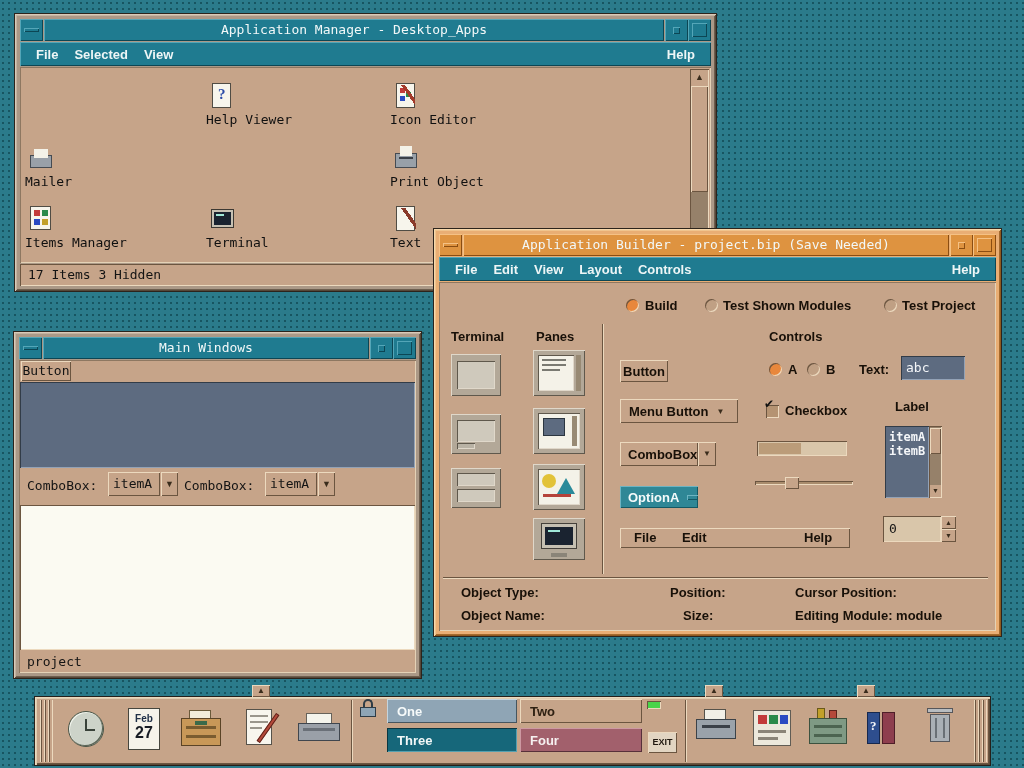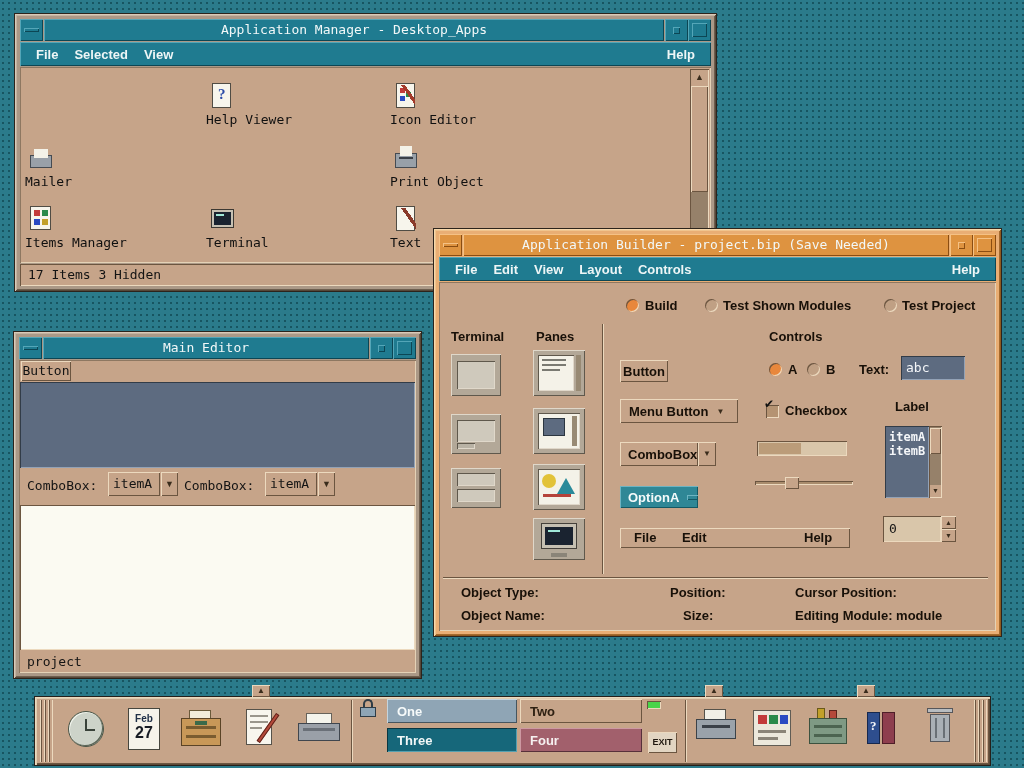--- a/index.html
+++ b/index.html
@@ -167,21 +167,21 @@
     <div class="statusbar dn">
       <span>17 Items 3 Hidden</span>
     </div>
   </div>
 
   <div class="window w-gray" style="left:14px;top:332px;width:407px;height:346px;z-index:2">
     <div class="titlebar">
       <div class="tbtn tb-teal">
           <div class="g-dash"></div>
         </div>
-      <div class="tb-title tb-teal">Main Editor</div>
+      <div class="tb-title tb-teal">Main Windows</div>
       <div class="tbtn tb-teal">
           <div class="g-min"></div>
         </div>
       <div class="tbtn tb-teal">
           <div class="g-max"></div>
         </div>
     </div>
     <div class="client" style="height:313px">
       <div class="btn" style="left:2px;top:1px;width:50px;height:20px;line-height:20px">Button</div>
       <div class="abs slate dn" style="left:1px;top:22px;width:395px;height:86px"></div>

